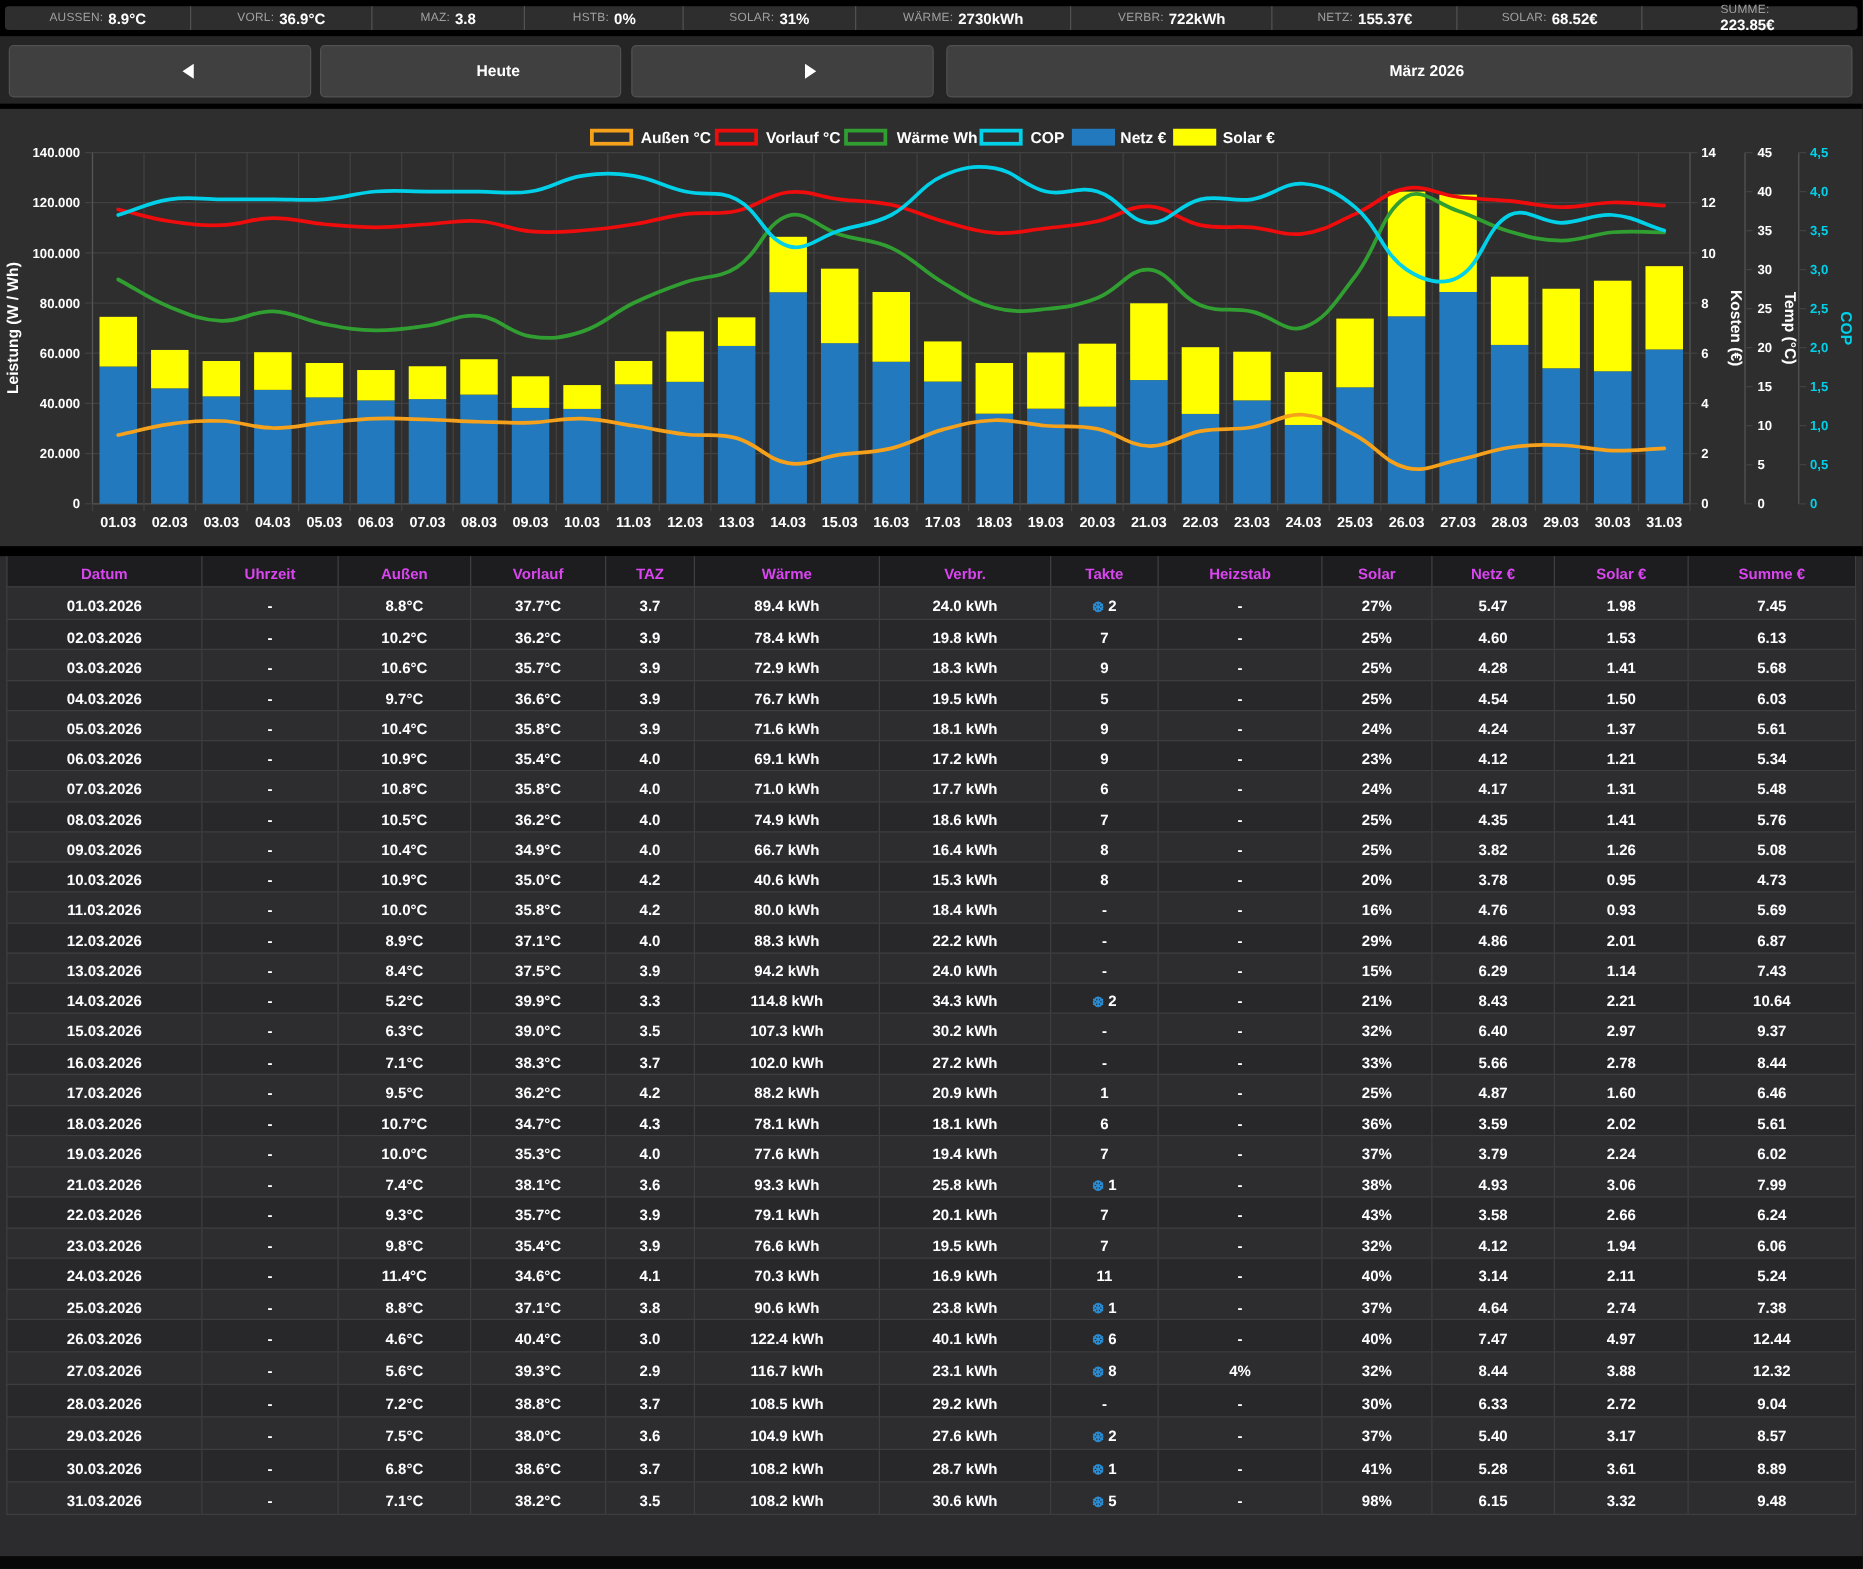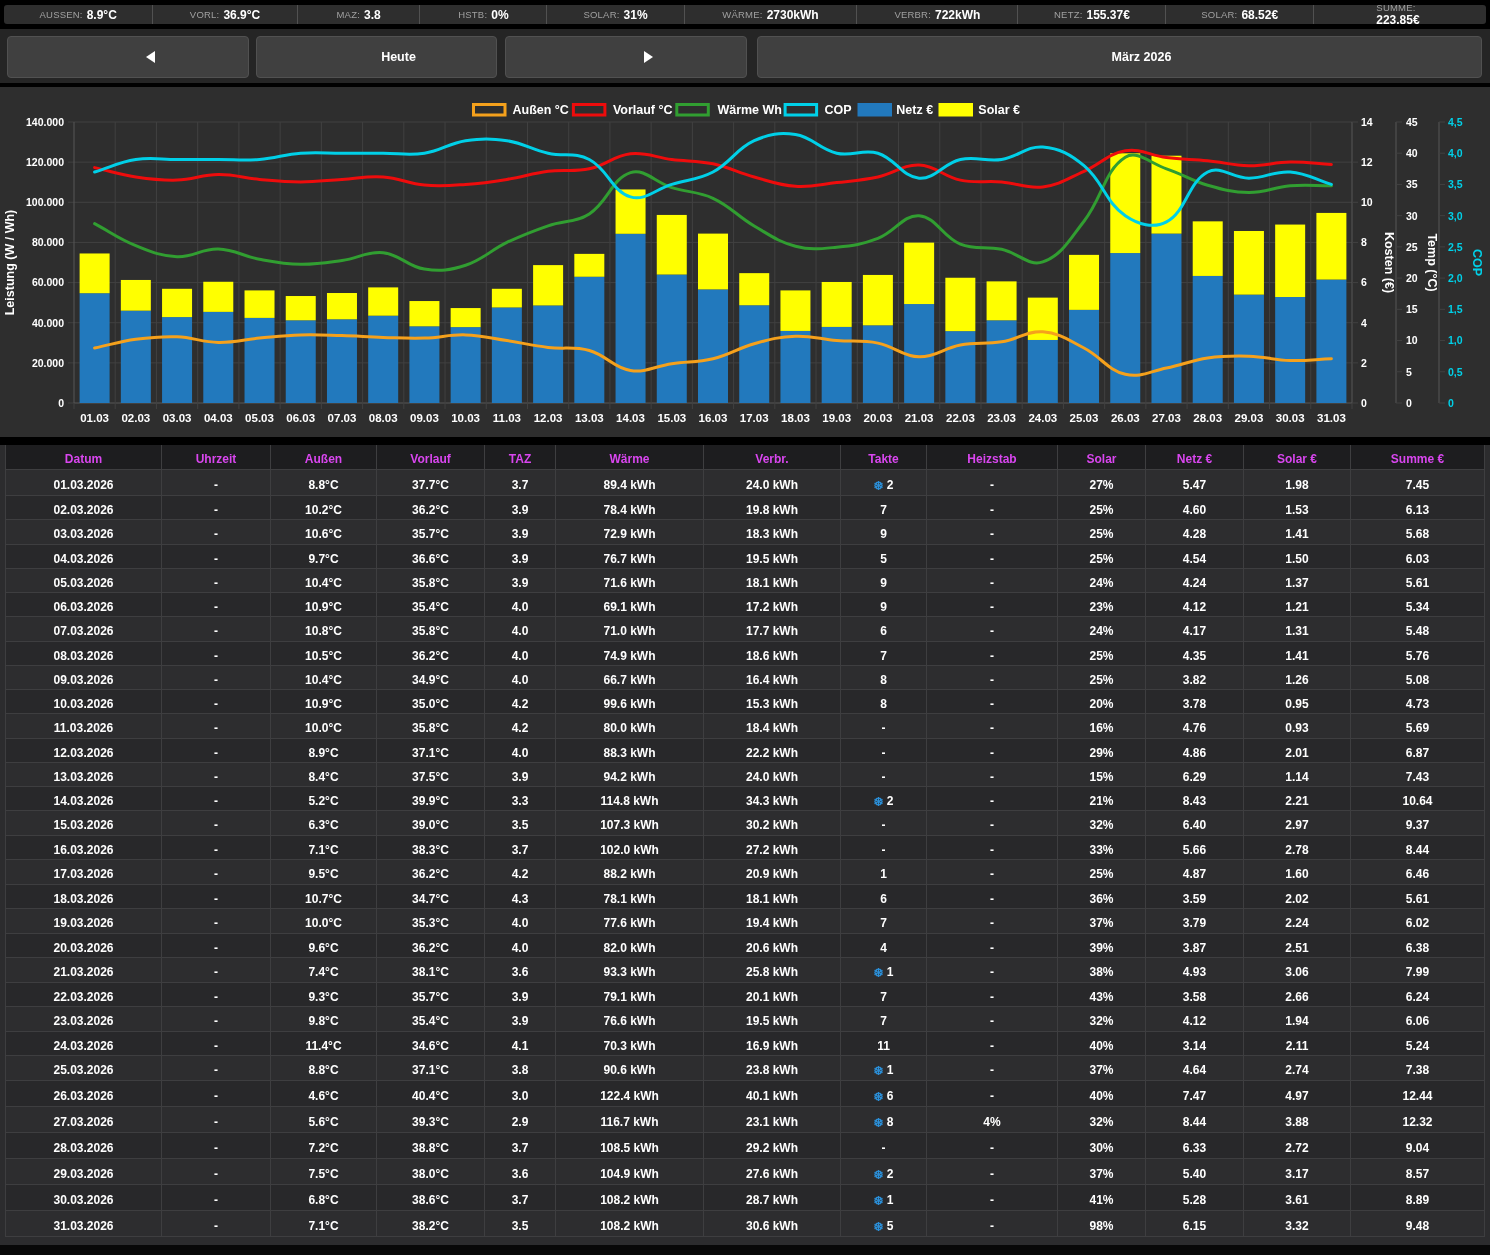--- a/index.html
+++ b/index.html
@@ -521,21 +521,21 @@
         <td>3.82</td>
         <td>1.26</td>
         <td>5.08</td>
       </tr>
       <tr class="even ea">
         <td>10.03.2026</td>
         <td>-</td>
         <td>10.9°C</td>
         <td>35.0°C</td>
         <td>4.2</td>
-        <td>99.6 kWh</td>
+        <td>40.6 kWh</td>
         <td>15.3 kWh</td>
         <td>8</td>
         <td>-</td>
         <td>20%</td>
         <td>3.78</td>
         <td>0.95</td>
         <td>4.73</td>
       </tr>
       <tr class="odd ea">
         <td>11.03.2026</td>
@@ -666,35 +666,20 @@
         <td>35.3°C</td>
         <td>4.0</td>
         <td>77.6 kWh</td>
         <td>19.4 kWh</td>
         <td>7</td>
         <td>-</td>
         <td>37%</td>
         <td>3.79</td>
         <td>2.24</td>
         <td>6.02</td>
-      </tr>
-      <tr class="even mi">
-        <td>20.03.2026</td>
-        <td>-</td>
-        <td>9.6°C</td>
-        <td>36.2°C</td>
-        <td>4.0</td>
-        <td>82.0 kWh</td>
-        <td>20.6 kWh</td>
-        <td>4</td>
-        <td>-</td>
-        <td>39%</td>
-        <td>3.87</td>
-        <td>2.51</td>
-        <td>6.38</td>
       </tr>
       <tr class="odd mi">
         <td>21.03.2026</td>
         <td>-</td>
         <td>7.4°C</td>
         <td>38.1°C</td>
         <td>3.6</td>
         <td>93.3 kWh</td>
         <td>25.8 kWh</td>
         <td><svg class="flake" width="9" height="9" viewBox="0 0 100 100">

